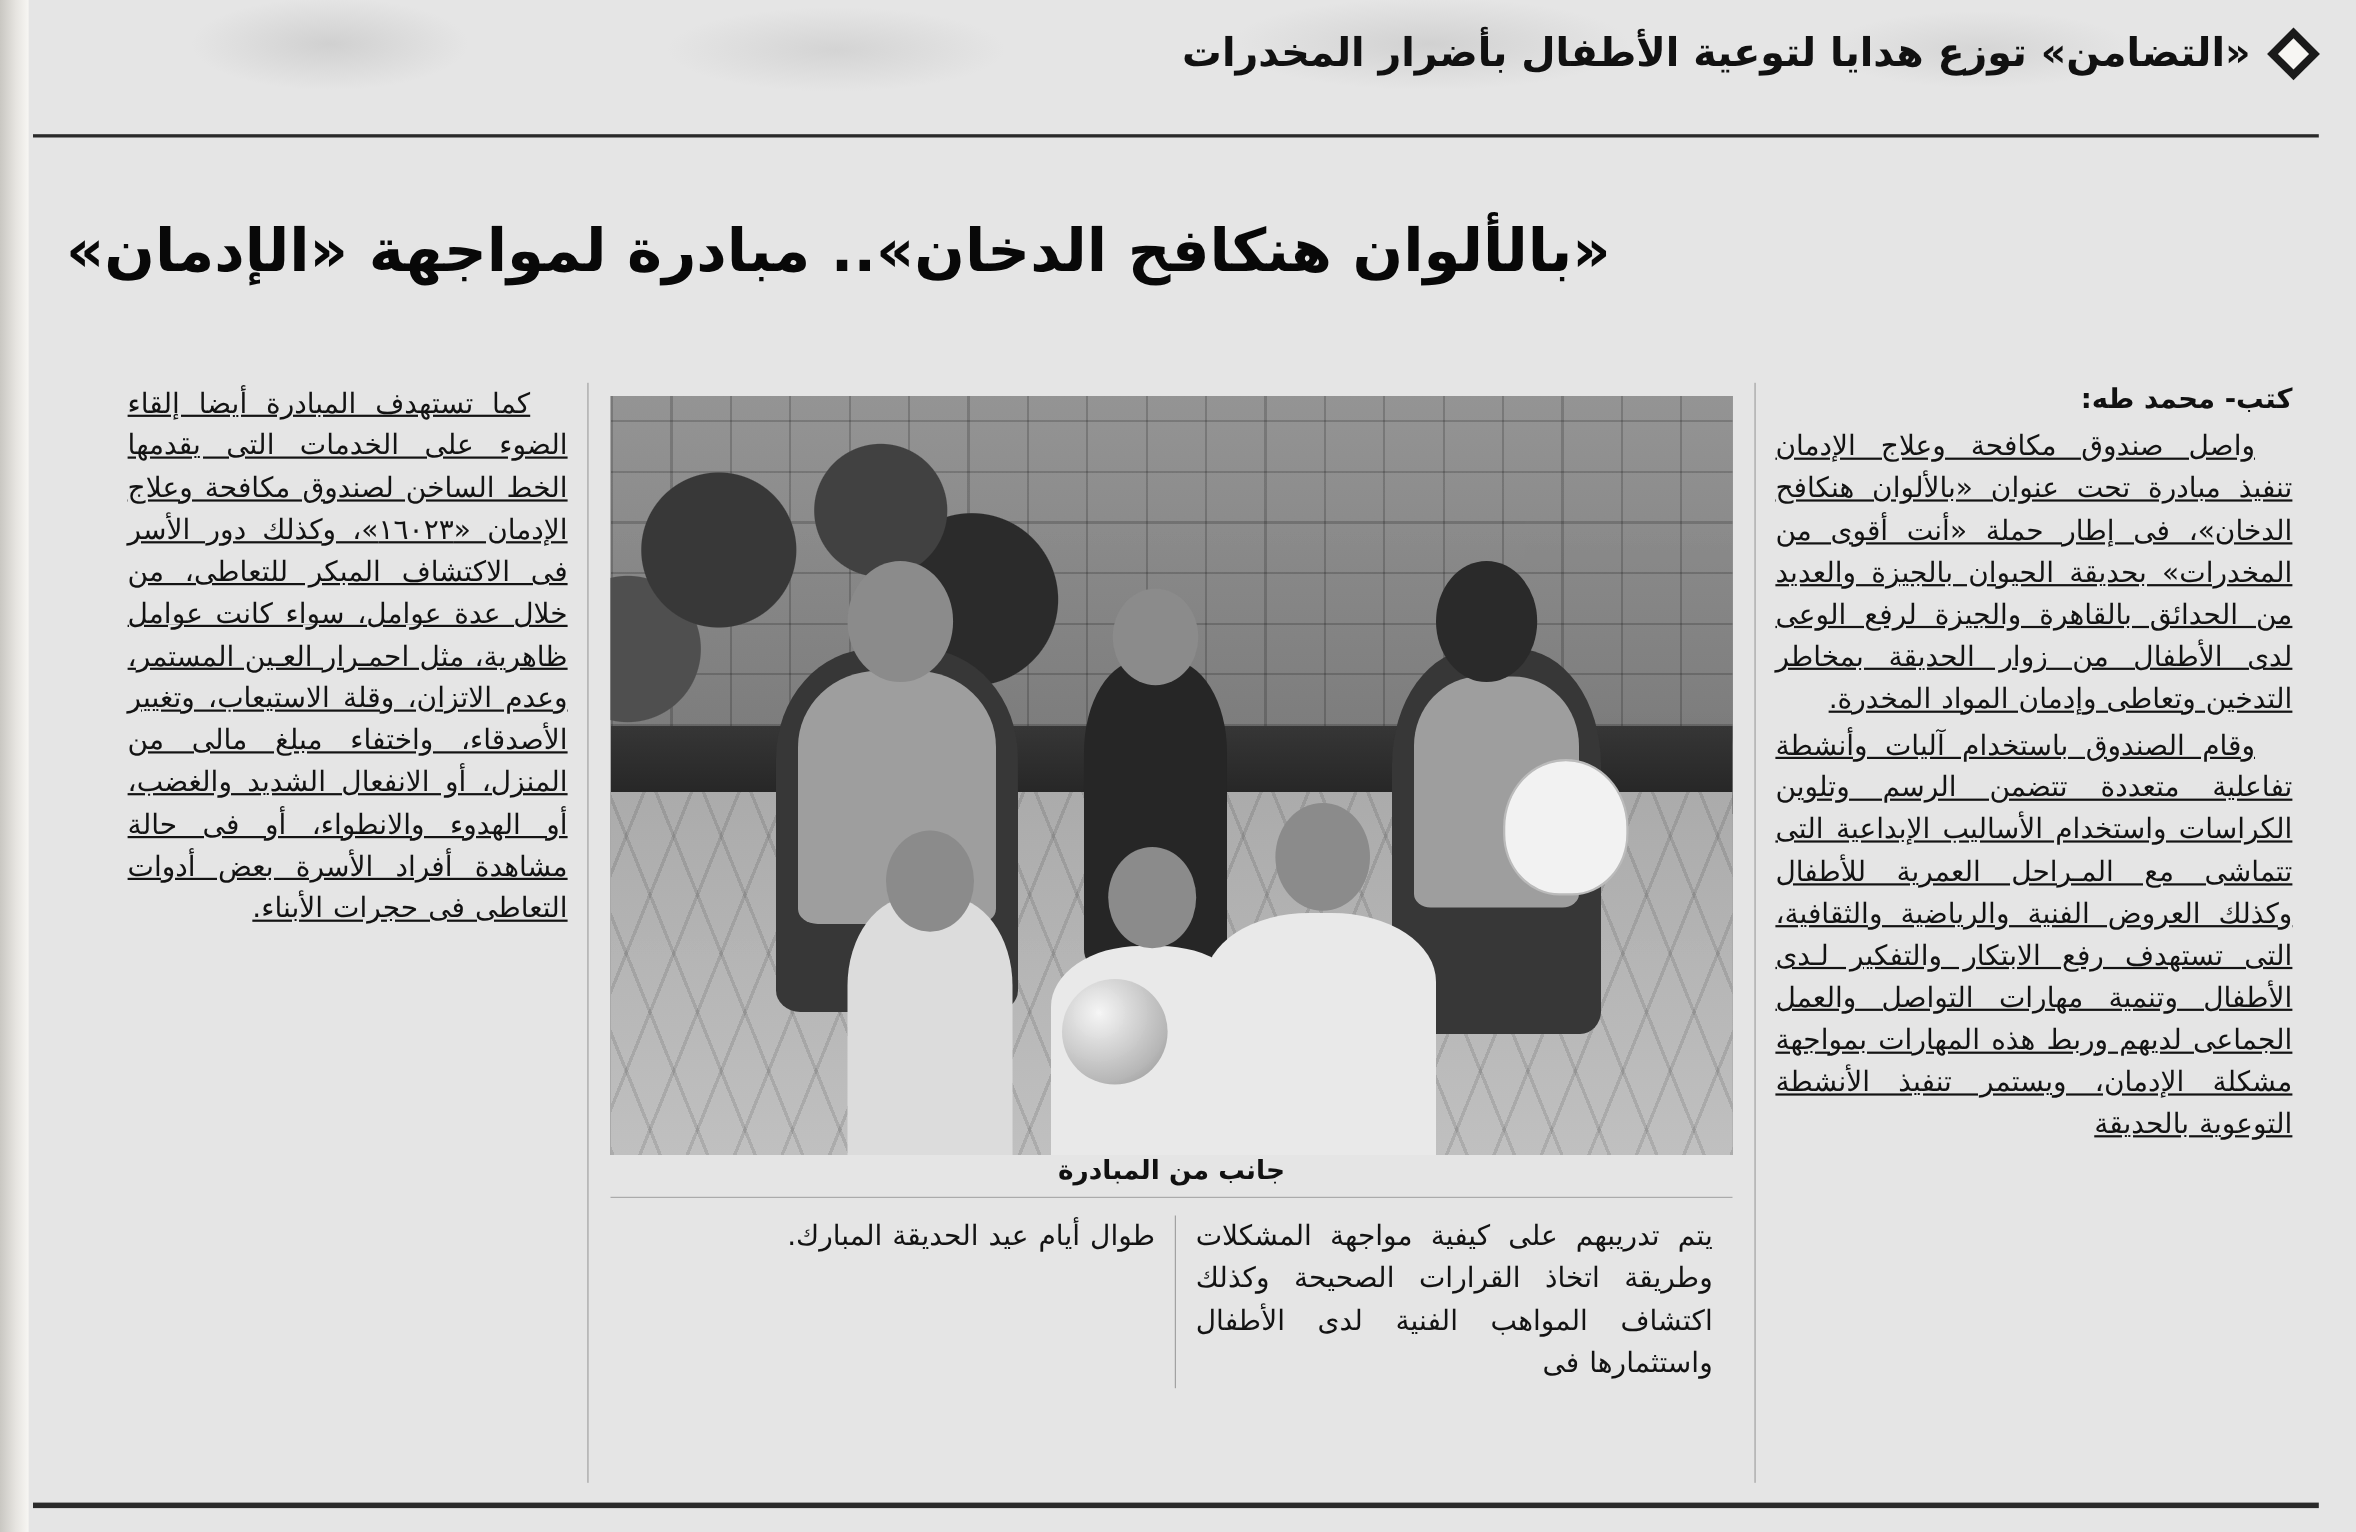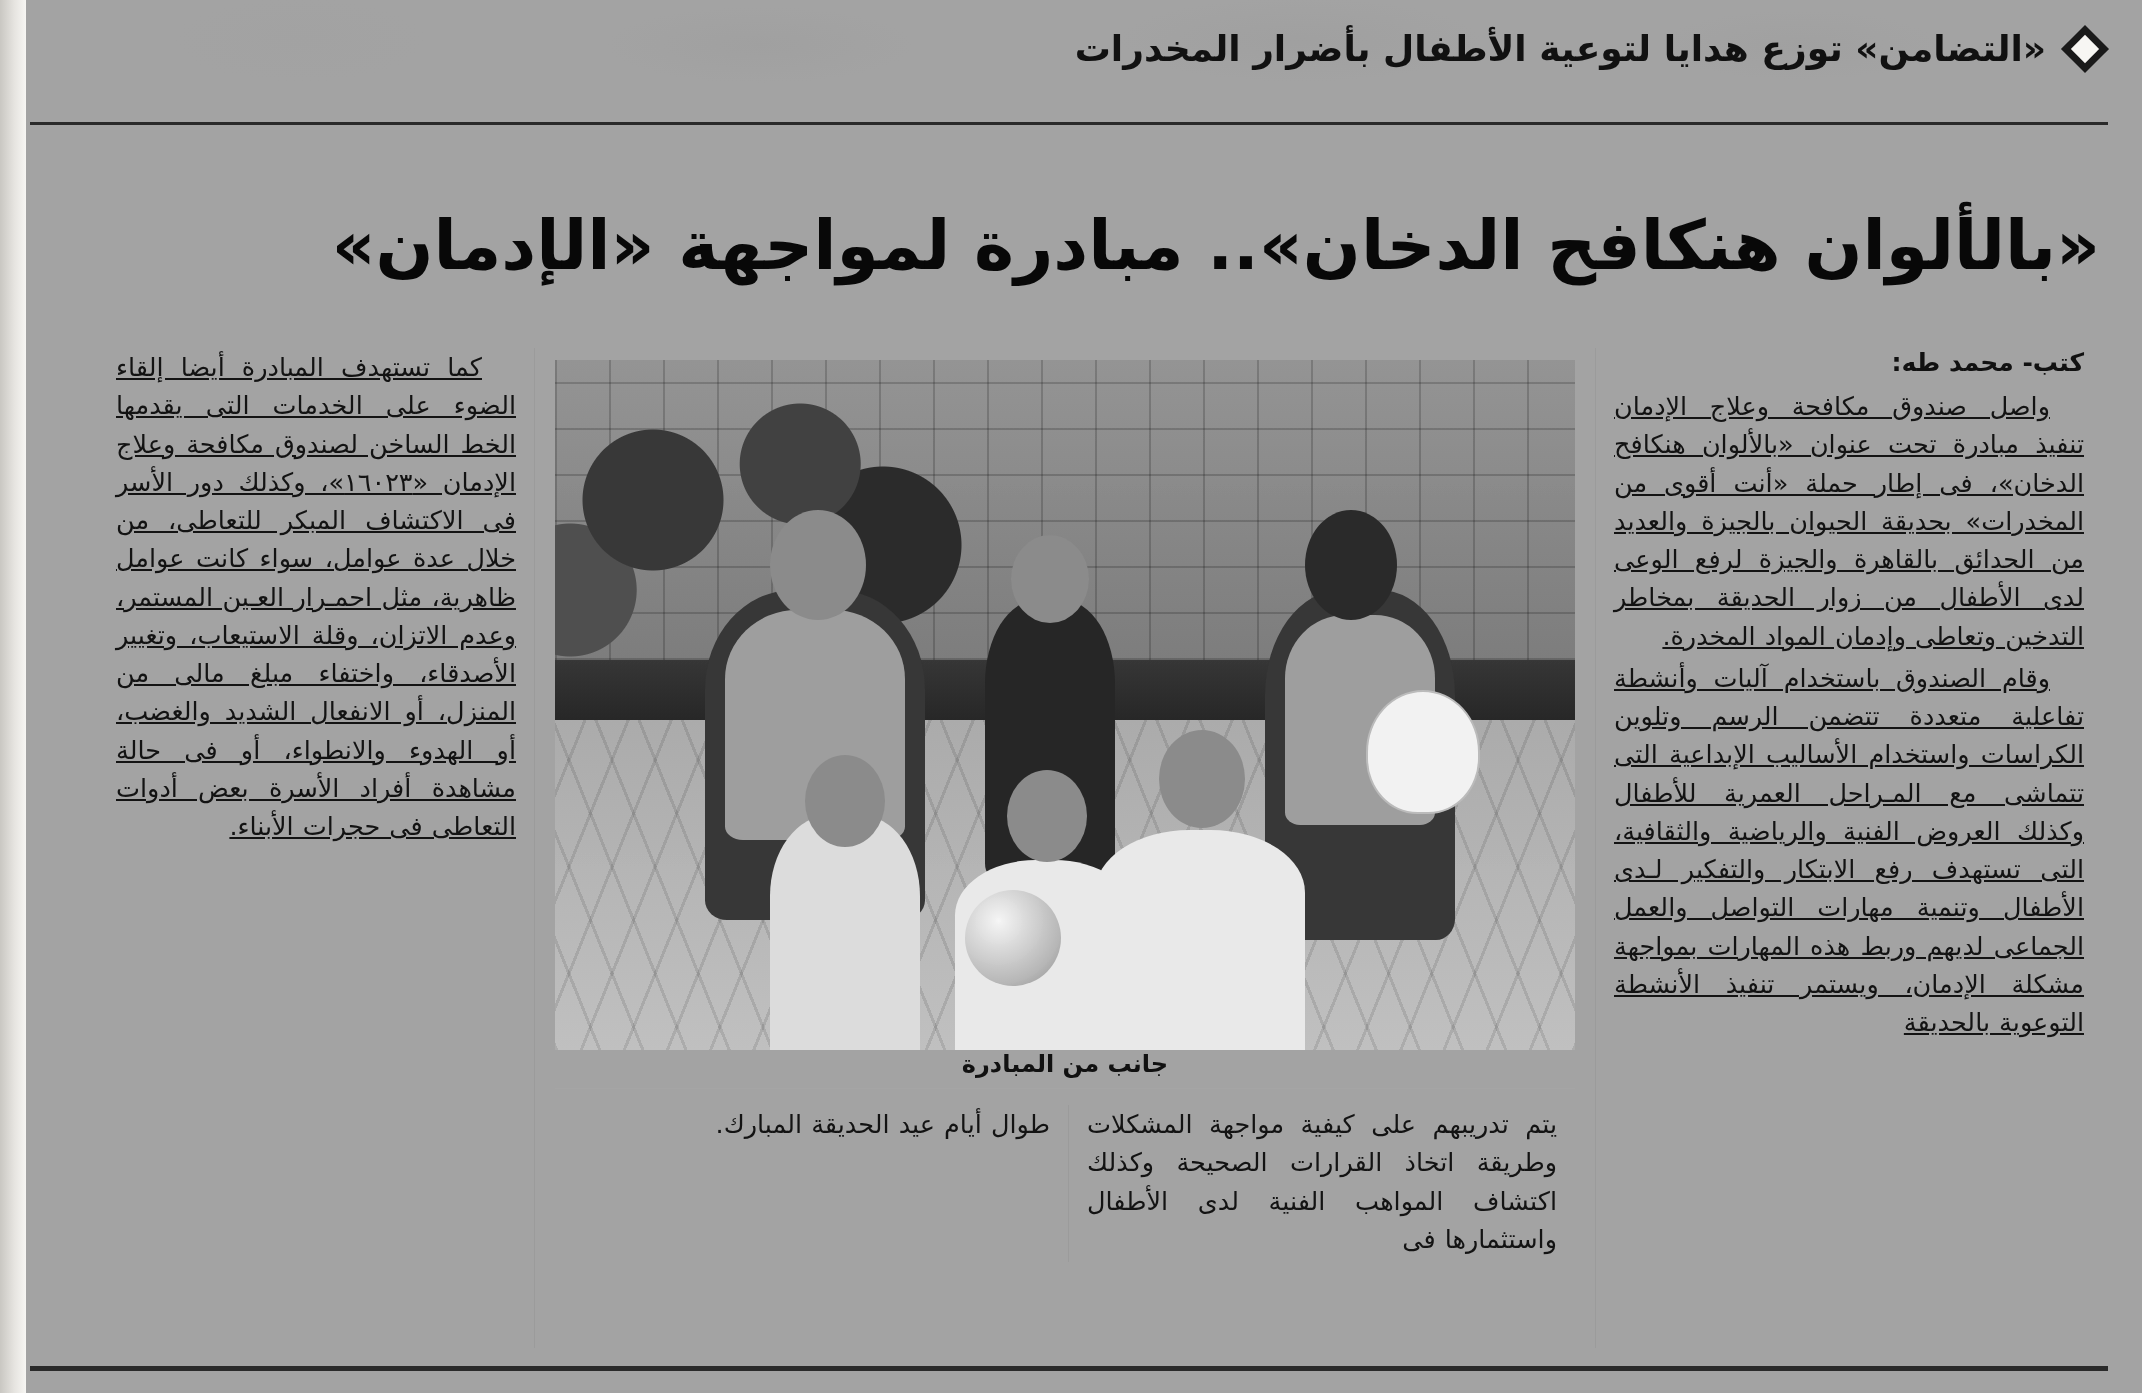--- a/index.html
+++ b/index.html
@@ -11,21 +11,21 @@
     width: 2142px;
     height: 1393px;
     font-family: "Liberation Sans", sans-serif;
     color: #111111;
     overflow: hidden;
   }
   .page {
     position: relative;
     width: 2142px;
     height: 1393px;
-    background: #a3a3a3;
+    background: #e5e5e5;
   }
   
   .ghost {
     position: absolute;
     top: 0; left: 0; right: 0;
     height: 120px;
     background:
       radial-gradient(ellipse 180px 60px at 300px 40px, rgba(160,160,160,0.30), rgba(255,255,255,0) 70%),
       radial-gradient(ellipse 220px 55px at 760px 45px, rgba(150,150,150,0.22), rgba(255,255,255,0) 70%),
       radial-gradient(ellipse 260px 60px at 1300px 40px, rgba(150,150,150,0.25), rgba(255,255,255,0) 70%),
@@ -84,22 +84,22 @@
   }
   .rule-top { top: 122px; }
   .rule-bottom { bottom: 22px; height: 5px; }
 
   
   .headline {
     position: absolute;
     top: 160px;
     right: 42px;
     left: 60px;
-    text-align: right;
-    font-size: 68px;
+    text-align: left;
+    font-size: 54px;
     line-height: 1.18;
     font-weight: bold;
     color: #080808;
     font-family: "DejaVu Sans", sans-serif;
     letter-spacing: -1px;
   }
 
   
   .columns {
     position: absolute;

